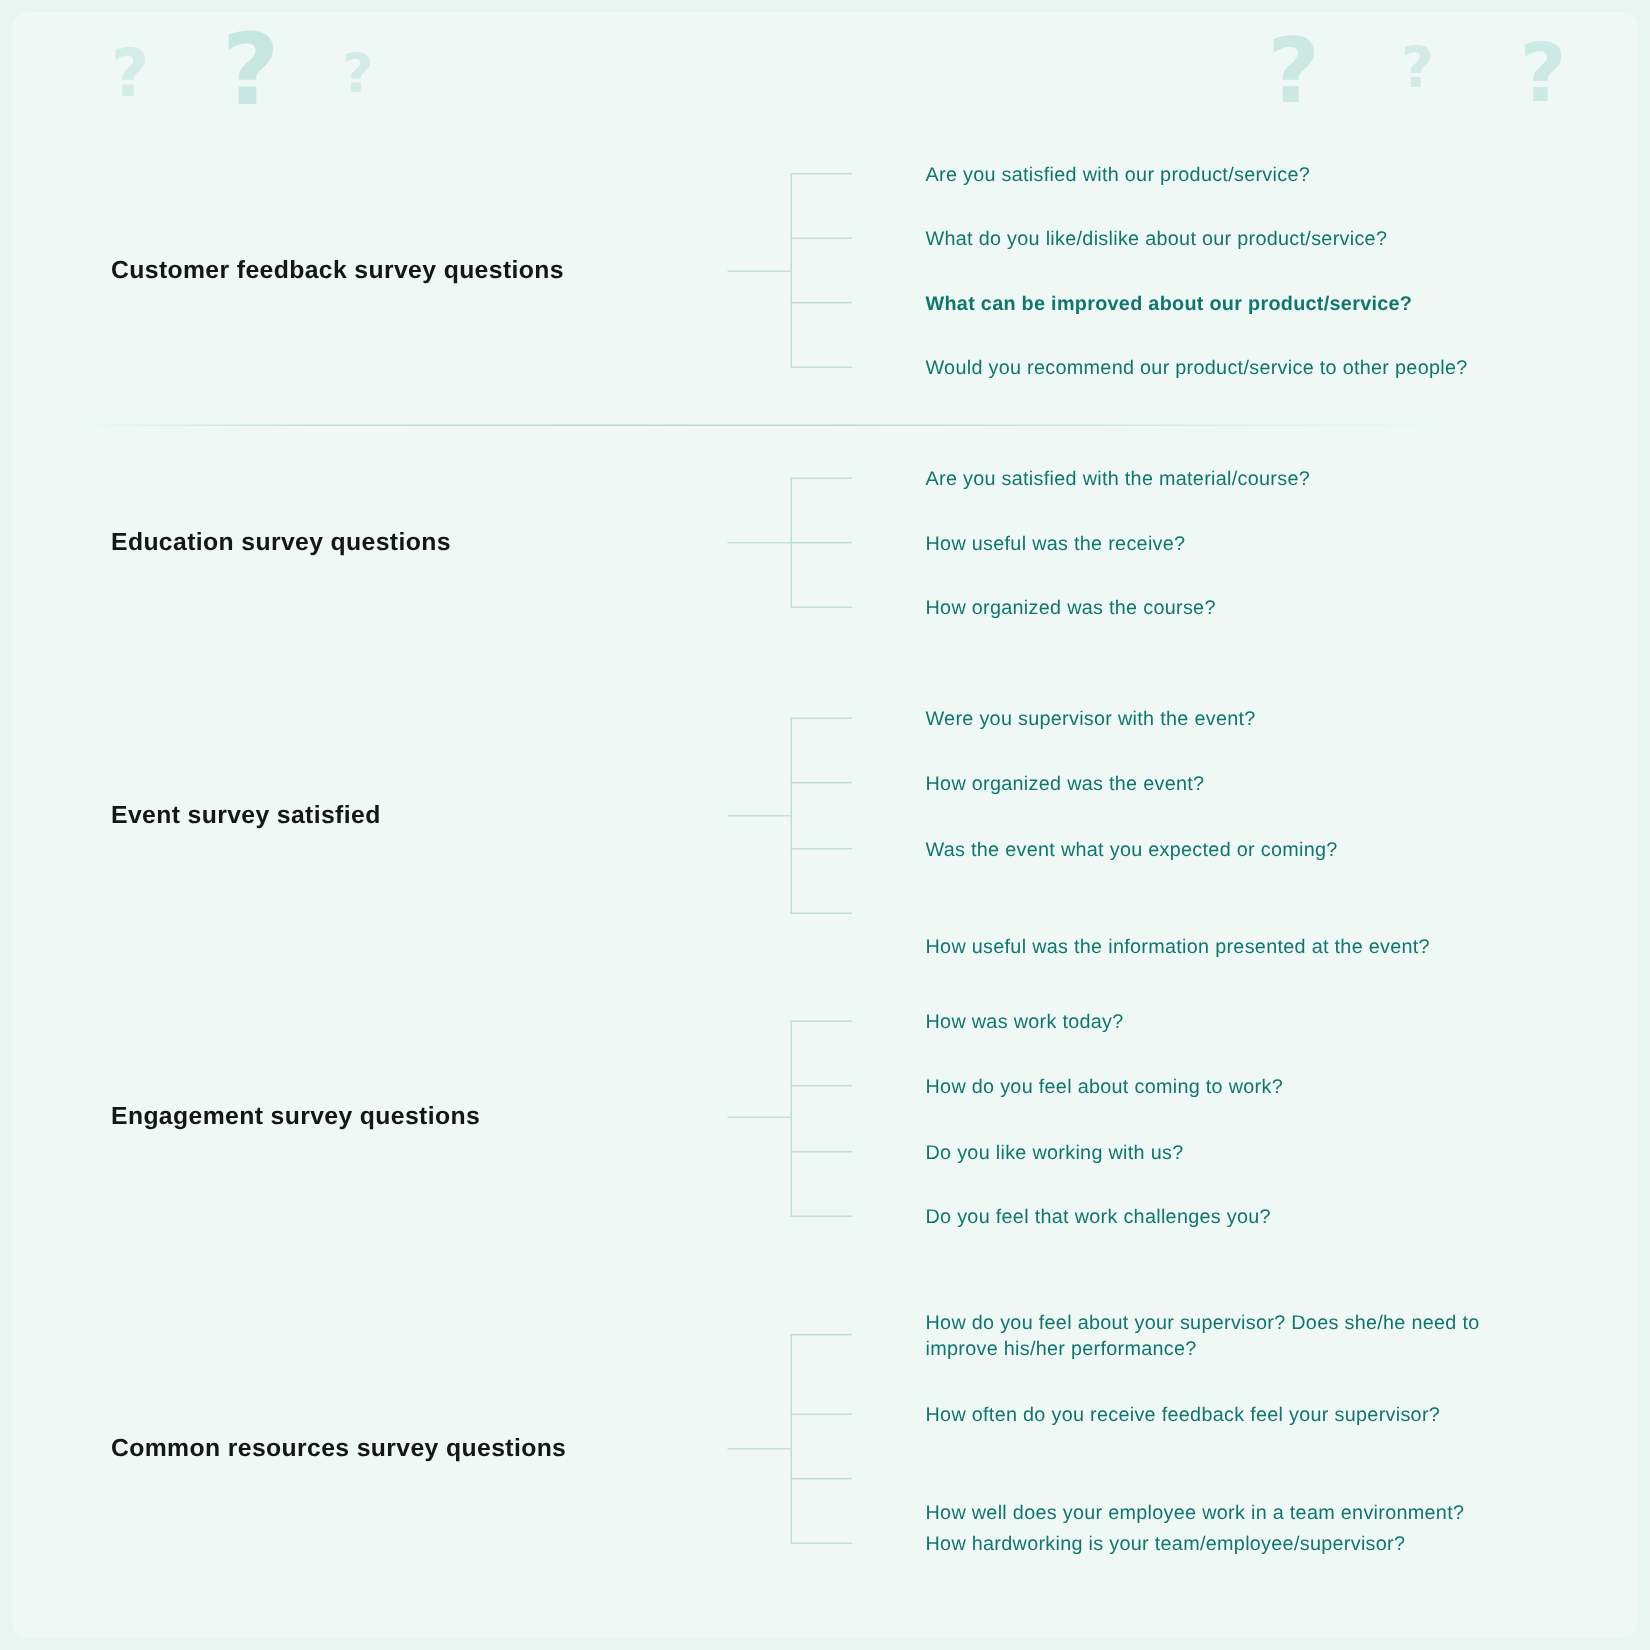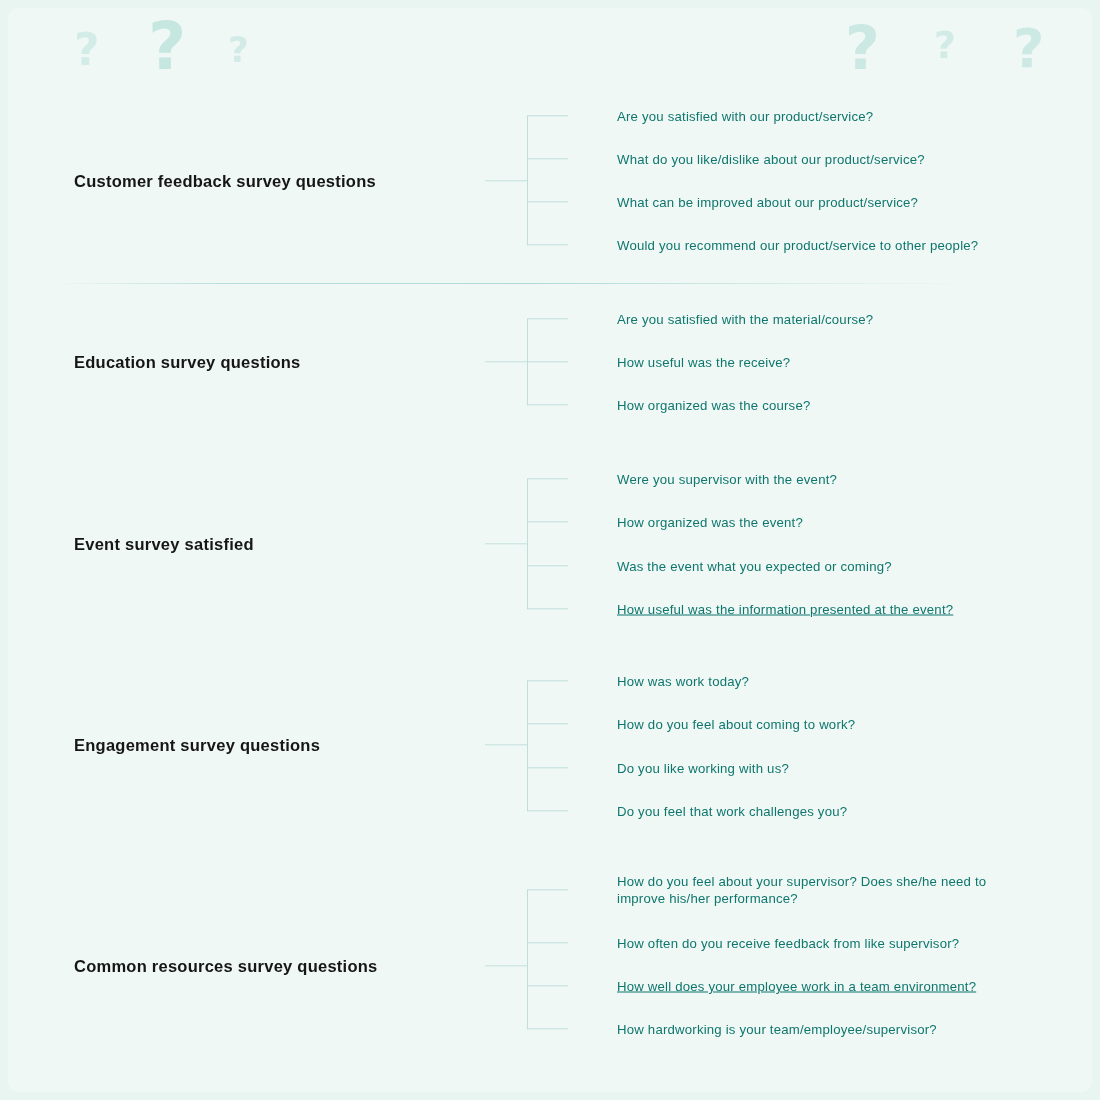--- a/index.html
+++ b/index.html
@@ -123,21 +123,21 @@
       <div class="divider" style="top: 283px;"></div>
       <div class="section">
         <div class="cat-label" style="top: 181px;">Customer feedback survey questions</div>
         <div class="spine" style="top: 116px; height: 129px; background: rgb(191, 222, 219);"></div>
         <div class="stem" style="top: 181px;"></div>
         <div class="stub" style="top: 116px; background: rgb(191, 222, 219);"></div>
         <div class="q-item" style="top: 116px;">Are you satisfied with our product/service?</div>
         <div class="stub" style="top: 159px; background: rgb(191, 222, 219);"></div>
         <div class="q-item" style="top: 159px;">What do you like/dislike about our product/service?</div>
         <div class="stub" style="top: 202px; background: rgb(191, 222, 219);"></div>
-        <div class="q-item" style="top: 202px;">What can be improved about our product/service?</div>
+        <div class="q-item" style="top: 202px; font-weight: bold;">What can be improved about our product/service?</div>
         <div class="stub" style="top: 245px; background: rgb(191, 222, 219);"></div>
         <div class="q-item" style="top: 245px;">Would you recommend our product/service to other people?</div>
       </div>
       <div class="section">
         <div class="cat-label" style="top: 362px;">Education survey questions</div>
         <div class="spine" style="top: 319px; height: 86px; background: rgb(191, 222, 219);"></div>
         <div class="stem" style="top: 362px;"></div>
         <div class="stub" style="top: 319px; background: rgb(191, 222, 219);"></div>
         <div class="q-item" style="top: 319px;">Are you satisfied with the material/course?</div>
         <div class="stub" style="top: 362px; background: rgb(191, 222, 219);"></div>
@@ -149,21 +149,21 @@
         <div class="cat-label" style="top: 544px;">Event survey satisfied</div>
         <div class="spine" style="top: 479px; height: 130px; background: rgb(191, 222, 219);"></div>
         <div class="stem" style="top: 544px;"></div>
         <div class="stub" style="top: 479px; background: rgb(191, 222, 219);"></div>
         <div class="q-item" style="top: 479px;">Were you supervisor with the event?</div>
         <div class="stub" style="top: 522px; background: rgb(191, 222, 219);"></div>
         <div class="q-item" style="top: 522px;">How organized was the event?</div>
         <div class="stub" style="top: 566px; background: rgb(191, 222, 219);"></div>
         <div class="q-item" style="top: 566px;">Was the event what you expected or coming?</div>
         <div class="stub" style="top: 609px; background: rgb(191, 222, 219);"></div>
-        <div class="q-item" style="top: 609px; text-decoration: underline;">How useful was the information presented at the event?</div>
+        <div class="q-item" style="top: 631px;">How useful was the information presented at the event?</div>
       </div>
       <div class="section">
         <div class="cat-label" style="top: 745px;">Engagement survey questions</div>
         <div class="spine" style="top: 681px; height: 130px; background: rgb(191, 222, 219);"></div>
         <div class="stem" style="top: 745px;"></div>
         <div class="stub" style="top: 681px; background: rgb(191, 222, 219);"></div>
         <div class="q-item" style="top: 681px; text-align: center;">How was work today?</div>
         <div class="stub" style="top: 724px; background: rgb(191, 222, 219);"></div>
         <div class="q-item" style="top: 724px;">How do you feel about coming to work?</div>
         <div class="stub" style="top: 768px; background: rgb(191, 222, 219);"></div>
@@ -171,20 +171,20 @@
         <div class="stub" style="top: 811px; background: rgb(191, 222, 219);"></div>
         <div class="q-item" style="top: 811px;">Do you feel that work challenges you?</div>
       </div>
       <div class="section">
         <div class="cat-label" style="top: 966px;">Common resources survey questions</div>
         <div class="spine" style="top: 890px; height: 139px; background: rgb(191, 222, 219);"></div>
         <div class="stem" style="top: 966px;"></div>
         <div class="stub" style="top: 890px; background: rgb(191, 222, 219);"></div>
         <div class="q-item" style="top: 890px; width: 405px;">How do you feel about your supervisor? Does she/he need to improve his/her performance?</div>
         <div class="stub" style="top: 943px; background: rgb(191, 222, 219);"></div>
-        <div class="q-item" style="top: 943px;">How often do you receive feedback from like supervisor?</div>
+        <div class="q-item" style="top: 943px;">How often do you receive feedback feel your supervisor?</div>
         <div class="stub" style="top: 986px; background: rgb(191, 222, 219);"></div>
-        <div class="q-item" style="top: 986px; text-decoration: underline;">How well does your employee work in a team environment?</div>
+        <div class="q-item" style="top: 1008px;">How well does your employee work in a team environment?</div>
         <div class="stub" style="top: 1029px; background: rgb(191, 222, 219);"></div>
         <div class="q-item" style="top: 1029px;">How hardworking is your team/employee/supervisor?</div>
       </div>
     </div>
 </div>
 
 </body></html>

